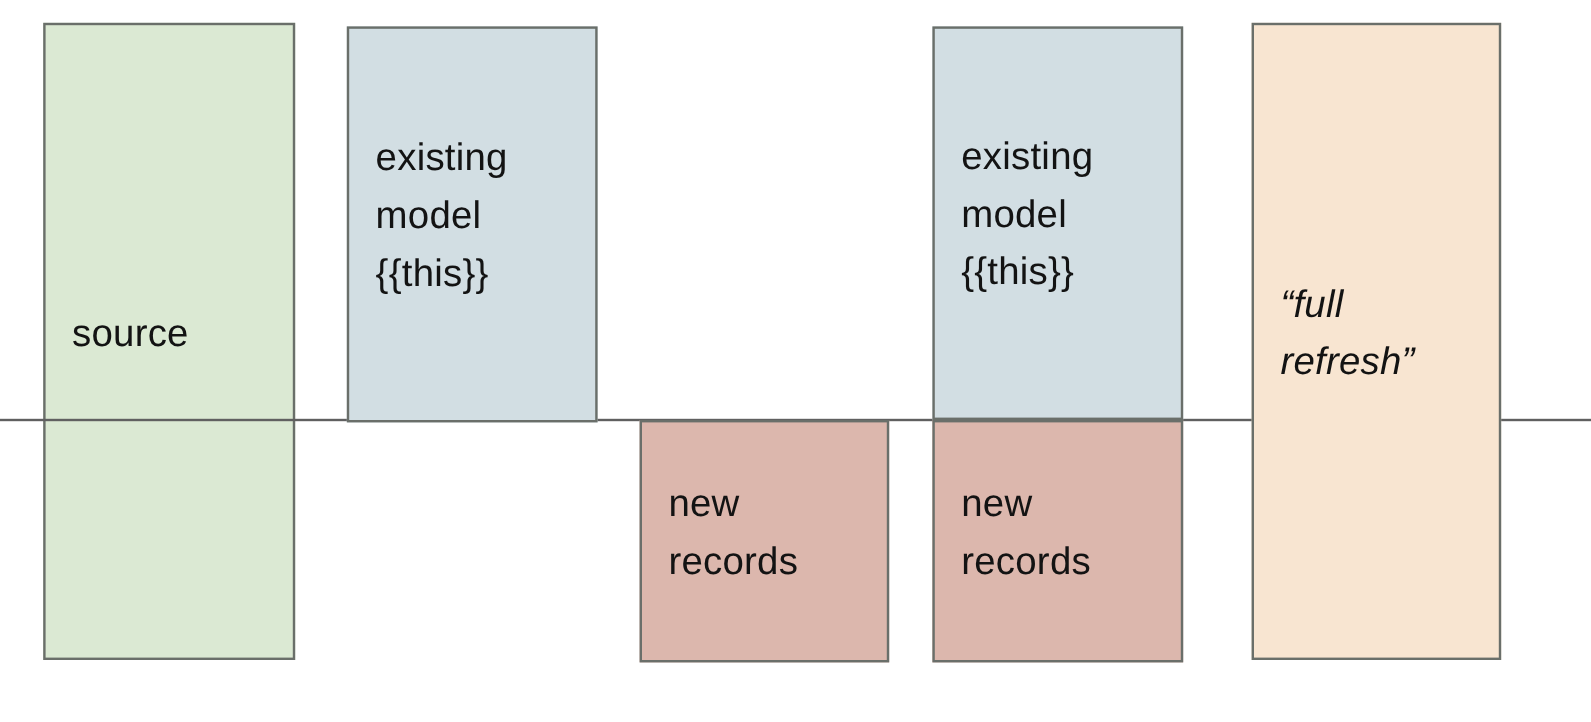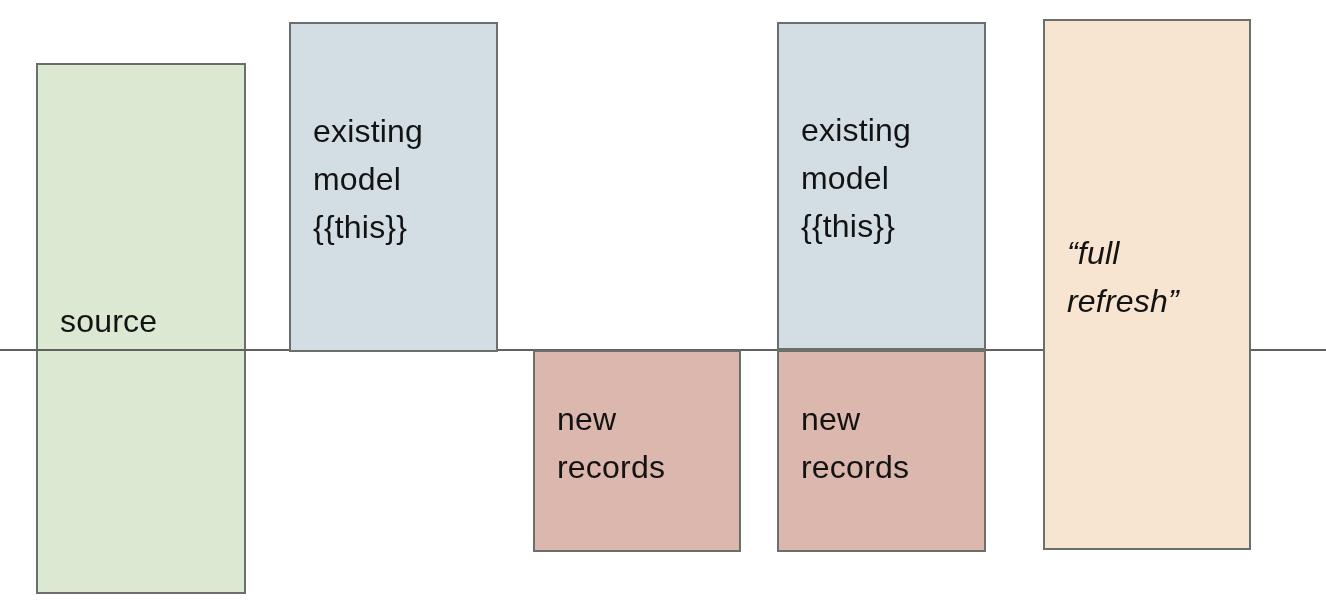--- a/index.html
+++ b/index.html
@@ -26,21 +26,21 @@
     font-size: 32px;
     line-height: 48px;
     color: #131313;
     letter-spacing: 0.2px;
   }
   .box .label {
     display: block;
     word-spacing: 1px;
   }
   
-  .box-source        { left: 36px;   top: 19px;  width: 210px; height: 531px; z-index: 1; margin-top: 44px; }
+  .box-source        { left: 36px;   top: 19px;  width: 210px; height: 531px; z-index: 1; }
   .box-existing-1    { left: 289px;  top: 22px;  width: 209px; height: 330px; z-index: 3; }
   .box-new-records-1 { left: 533px;  top: 350px; width: 208px; height: 202px; z-index: 3; }
   .box-existing-2    { left: 777px;  top: 22px;  width: 209px; height: 328px; z-index: 3; }
   .box-new-records-2 { left: 777px;  top: 350px; width: 209px; height: 202px; z-index: 3; }
   .box-full-refresh  { left: 1043px; top: 19px;  width: 208px; height: 531px; z-index: 3; }
   .divider {
     position: absolute;
     left: 0;
     top: 349px;
     width: 1326px;

